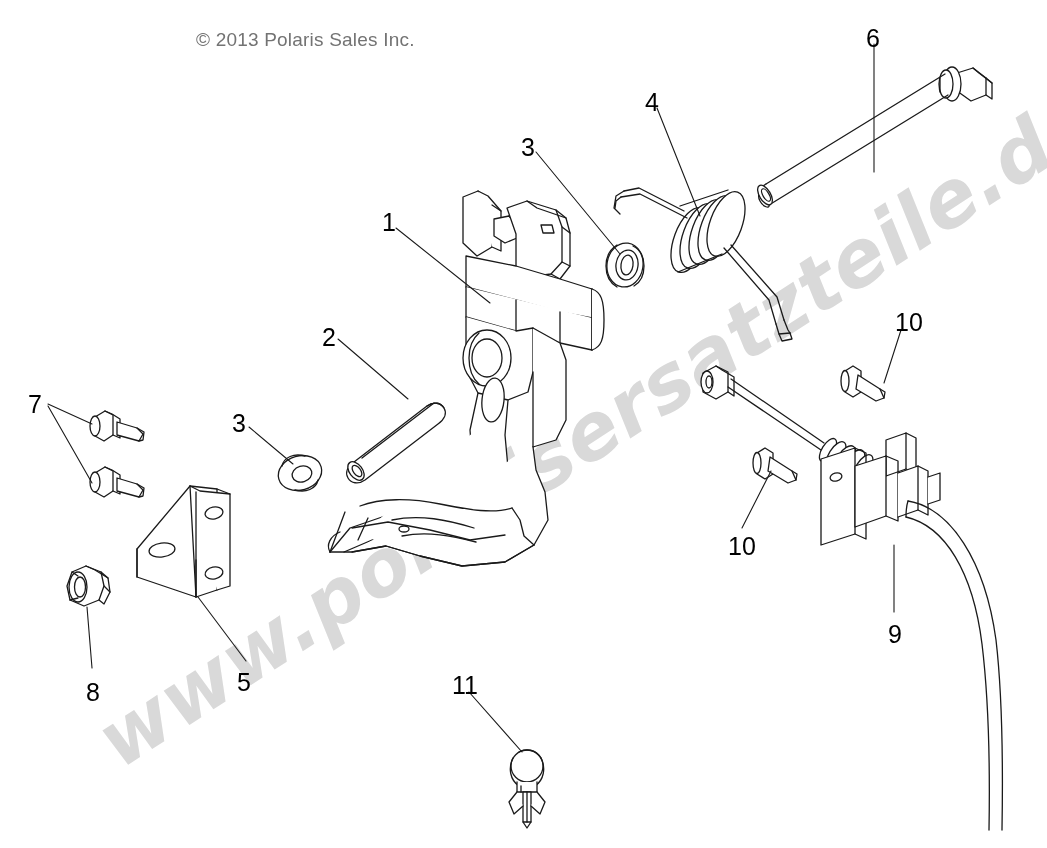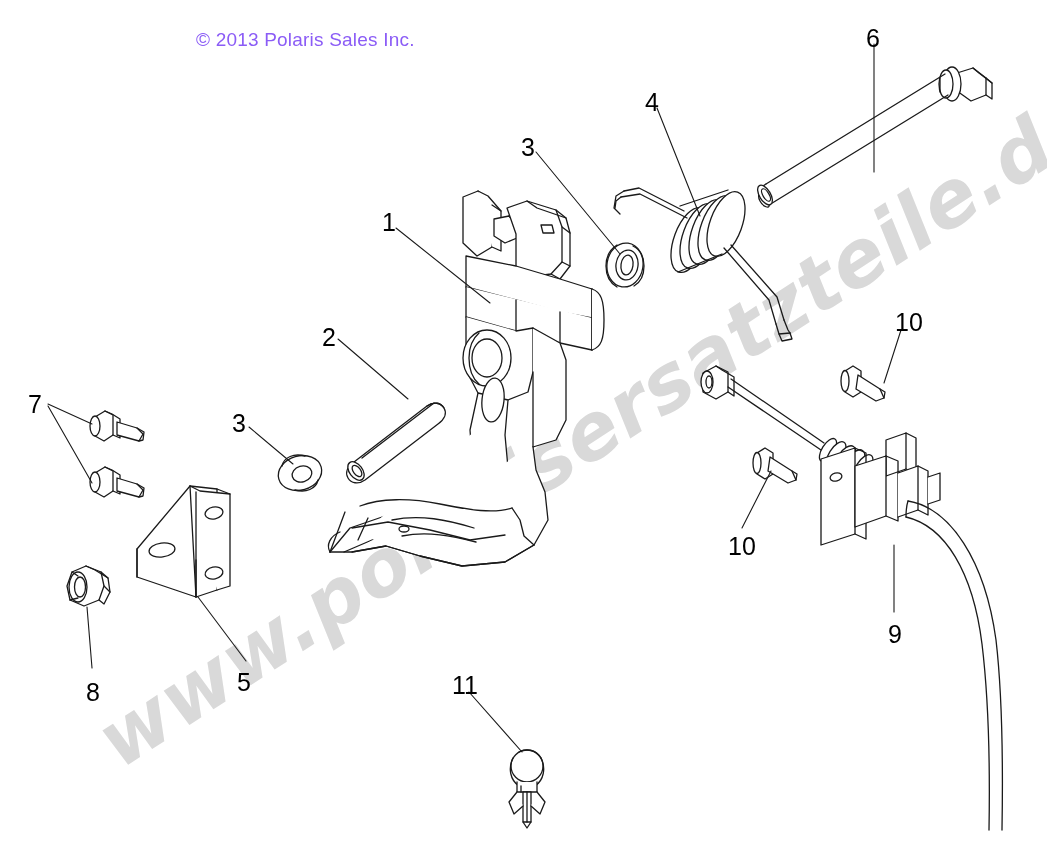--- a/index.html
+++ b/index.html
@@ -13,21 +13,21 @@
     height: 848px;
     background: #ffffff;
     overflow: hidden;
     font-family: "Liberation Sans", sans-serif;
   }
   #copyright {
     position: absolute;
     left: 196px;
     top: 29px;
     font-size: 19px;
-    color: #8b5cf6;
+    color: #737373;
     letter-spacing: 0.2px;
     white-space: nowrap;
   }
   .callout {
     position: absolute;
     font-size: 25px;
     color: #000000;
     font-weight: 400;
     line-height: 1;
     white-space: nowrap;

